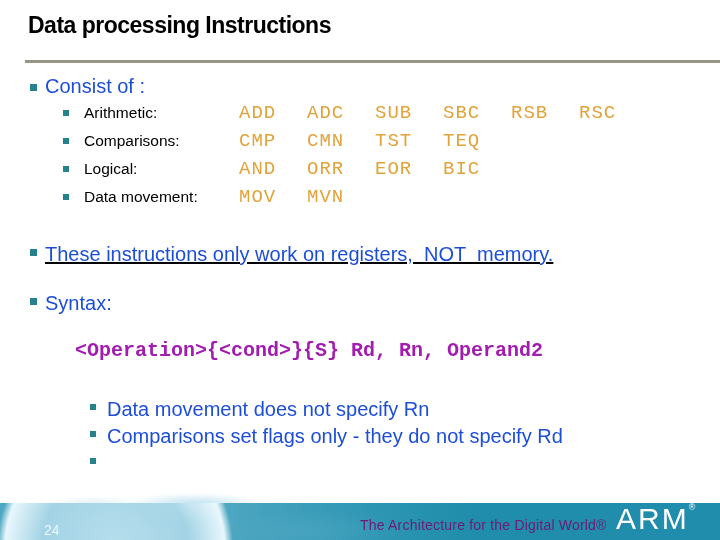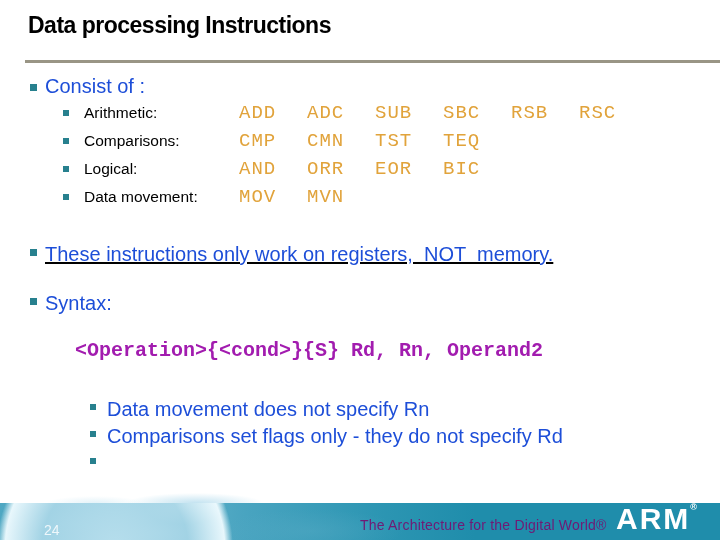--- a/index.html
+++ b/index.html
@@ -77,21 +77,21 @@
   .page-num {
     position:absolute; left:44px; top:523px;
     font-size:14px; color:#eef7fb; line-height:1;
   }
   .tagline {
     position:absolute; left:360px; top:518px;
     font-size:14px; color:#701a75; letter-spacing:0.2px; line-height:1.1;
   }
   .arm-logo {
     position:absolute; left:616px; top:504px;
-    font-size:30px; font-weight:bold; letter-spacing:2px; color:#ffffff; line-height:1;
+    font-size:30px; font-weight:normal; letter-spacing:2px; color:#ffffff; line-height:1;
   }
   .arm-logo .reg { font-size:9px; vertical-align:top; position:relative; top:-1px; letter-spacing:0; }
 </style>
 </head>
 <body>
 
 <div class="slide">
 
   <div class="title">Data processing Instructions</div>
   <div class="title-rule"></div>

